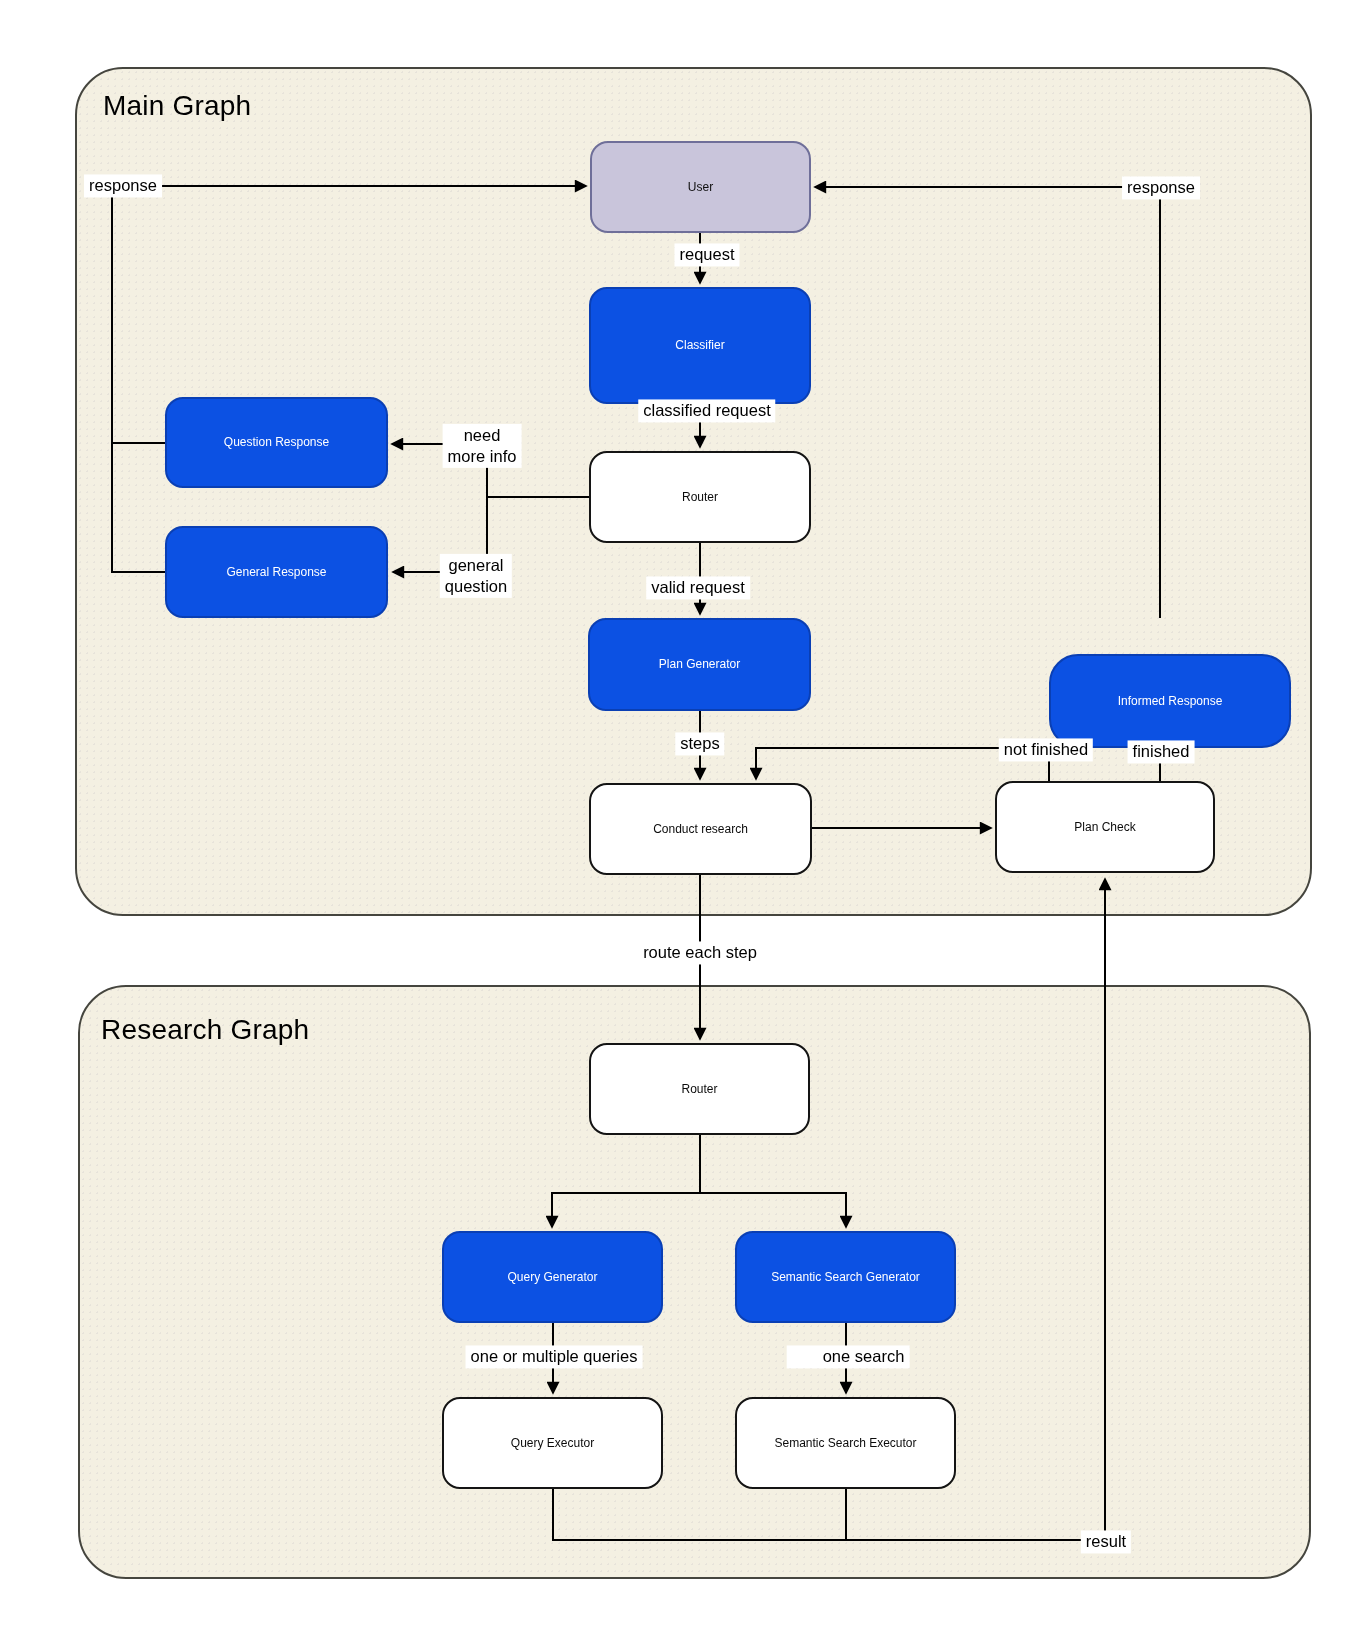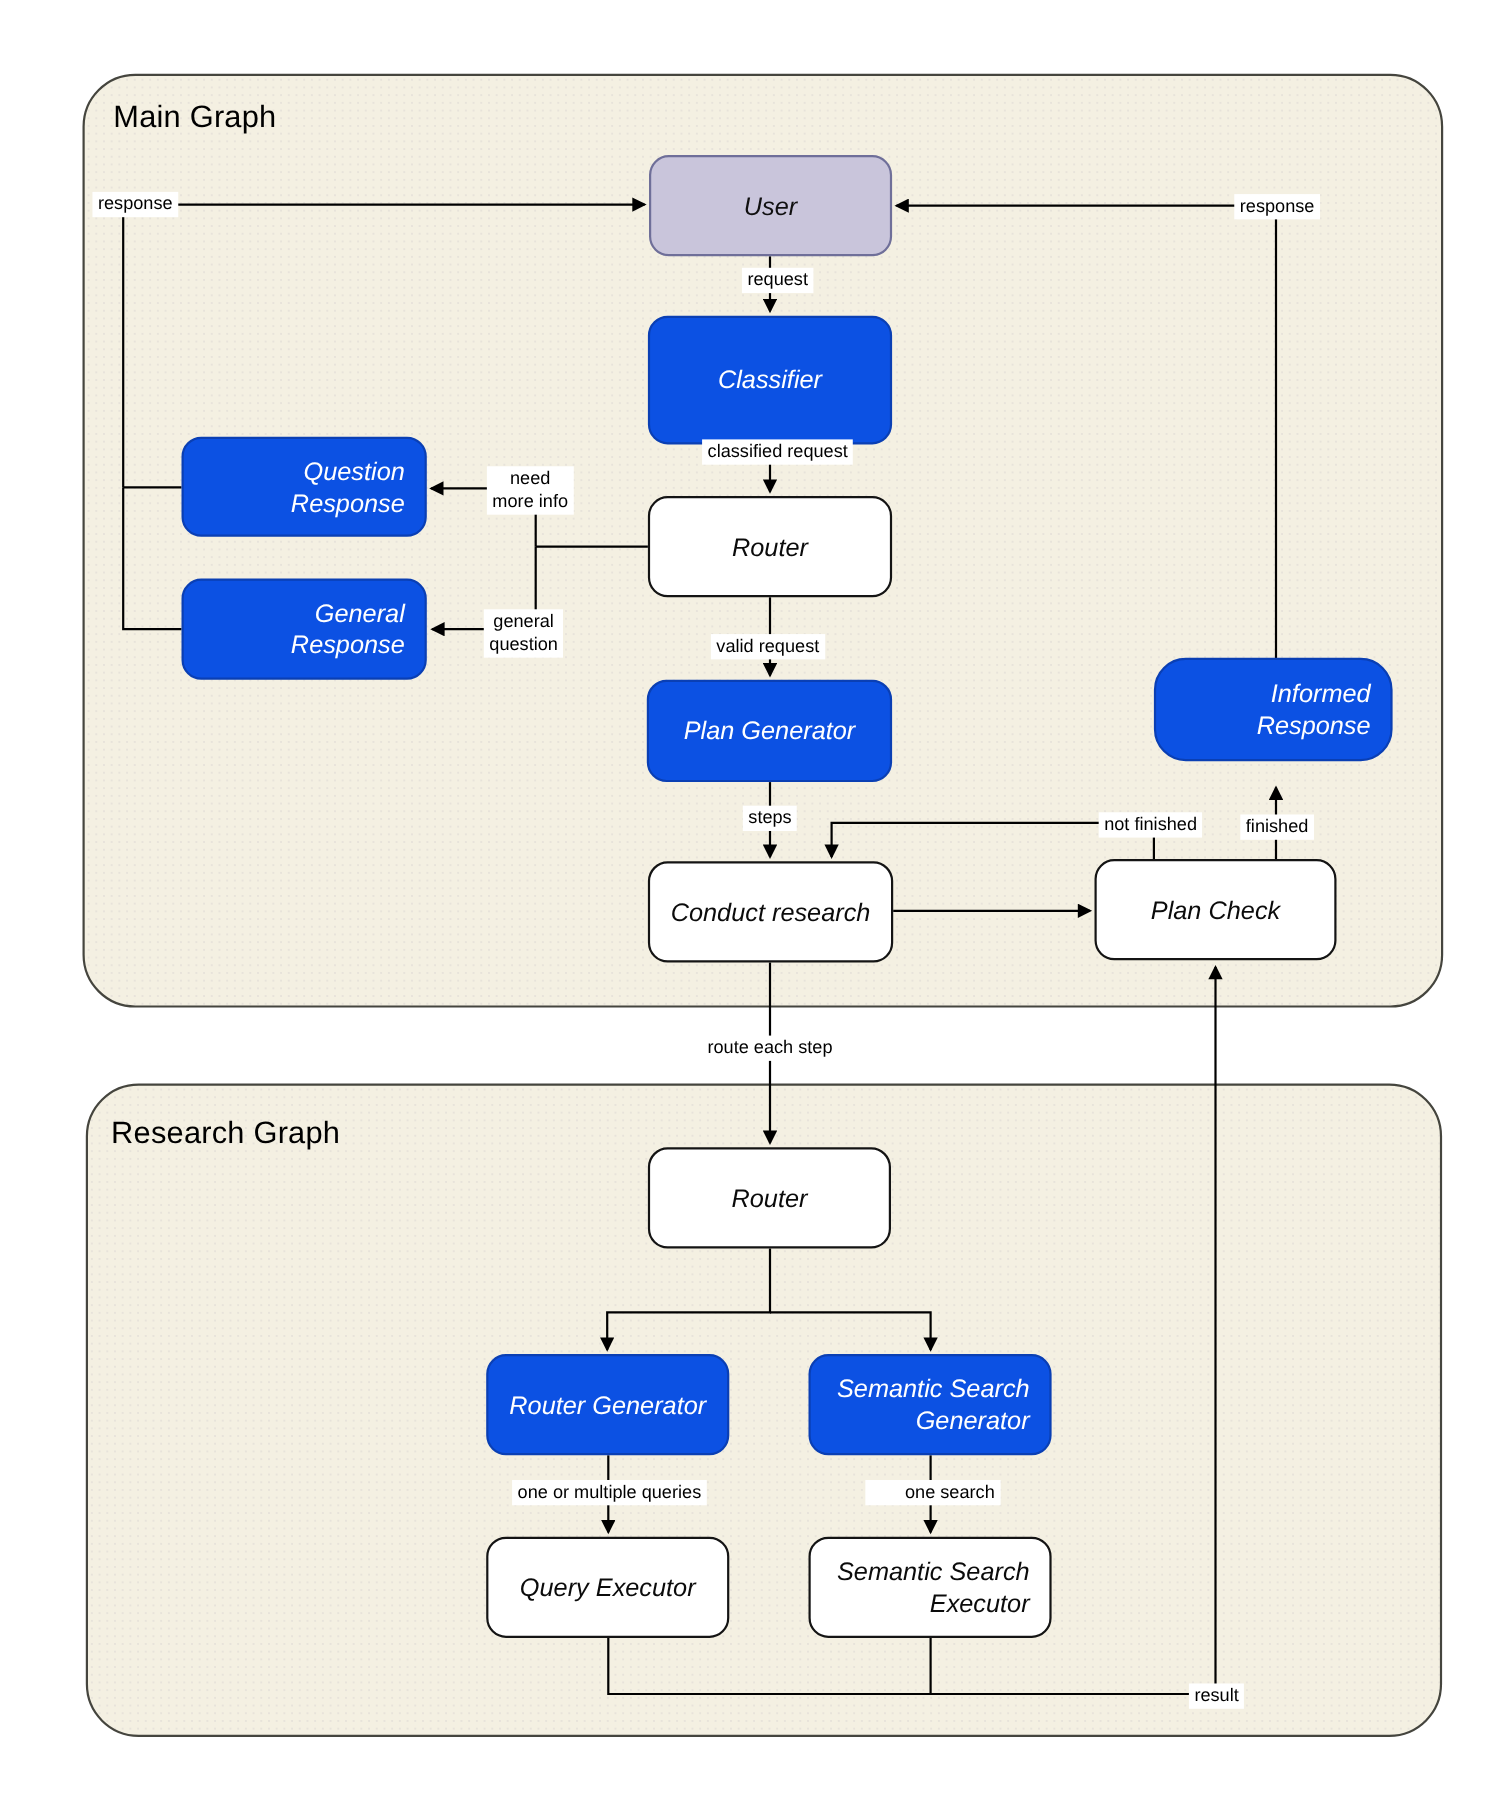--- a/index.html
+++ b/index.html
@@ -11,21 +11,21 @@
     position:absolute;background:#f4f0e2;border:2px solid #45453e;border-radius:48px;
     background-image:radial-gradient(rgba(120,110,150,0.10) 1px,transparent 1px);
     background-size:7px 7px;
   }
   .panel-title{
     position:absolute;font-size:28px;color:#000;letter-spacing:0.2px;z-index:4;
   }
   #edges{position:absolute;left:0;top:0;z-index:1;}
   .node{
     position:absolute;z-index:2;display:flex;align-items:center;justify-content:center;
-    text-align:right;font-size:23px;line-height:1.25;border-radius:18px;box-sizing:border-box;font-style:italic;
+    text-align:left;font-size:12px;line-height:1.25;border-radius:18px;box-sizing:border-box;
   }
   .node.kind-primary{background:#0c51e3;border:2px solid #0a3fb4;color:#ffffff;}
   .node.kind-plain{background:#ffffff;border:2px solid #141414;color:#0b0b0b;}
   .node.kind-user{background:#c9c5db;border:2px solid #6f6f99;color:#101010;}
   .node span{display:block;padding:0 18px;}
   .edge-label{
     position:absolute;z-index:3;background:#ffffff;color:#000;font-size:16.5px;line-height:1.28;
     padding:1px 5px;white-space:pre-line;text-align:center;transform:translate(-50%,-50%);
   }
 </style>
@@ -82,34 +82,34 @@
       </div>
       <div class="node kind-primary" style="left: 165px; top: 397px; width: 223px; height: 91px;">
         <span>Question Response</span>
       </div>
       <div class="node kind-primary" style="left: 165px; top: 526px; width: 223px; height: 92px;">
         <span>General Response</span>
       </div>
       <div class="node kind-primary" style="left: 588px; top: 618px; width: 223px; height: 93px;">
         <span>Plan Generator</span>
       </div>
-      <div class="node kind-primary" style="left: 1049px; top: 598px; width: 217px; height: 94px; border-radius: 29px;">
+      <div class="node kind-primary" style="left: 1049px; top: 654px; width: 242px; height: 94px; border-radius: 29px;">
         <span>Informed Response</span>
       </div>
       <div class="node kind-plain" style="left: 589px; top: 783px; width: 223px; height: 92px;">
         <span>Conduct research</span>
       </div>
       <div class="node kind-plain" style="left: 995px; top: 781px; width: 220px; height: 92px;">
         <span>Plan Check</span>
       </div>
       <div class="node kind-plain" style="left: 589px; top: 1043px; width: 221px; height: 92px;">
         <span>Router</span>
       </div>
       <div class="node kind-primary" style="left: 442px; top: 1231px; width: 221px; height: 92px;">
-        <span>Router Generator</span>
+        <span>Query Generator</span>
       </div>
       <div class="node kind-primary" style="left: 735px; top: 1231px; width: 221px; height: 92px;">
         <span>Semantic Search Generator</span>
       </div>
       <div class="node kind-plain" style="left: 442px; top: 1397px; width: 221px; height: 92px;">
         <span>Query Executor</span>
       </div>
       <div class="node kind-plain" style="left: 735px; top: 1397px; width: 221px; height: 92px;">
         <span>Semantic Search Executor</span>
       </div>

